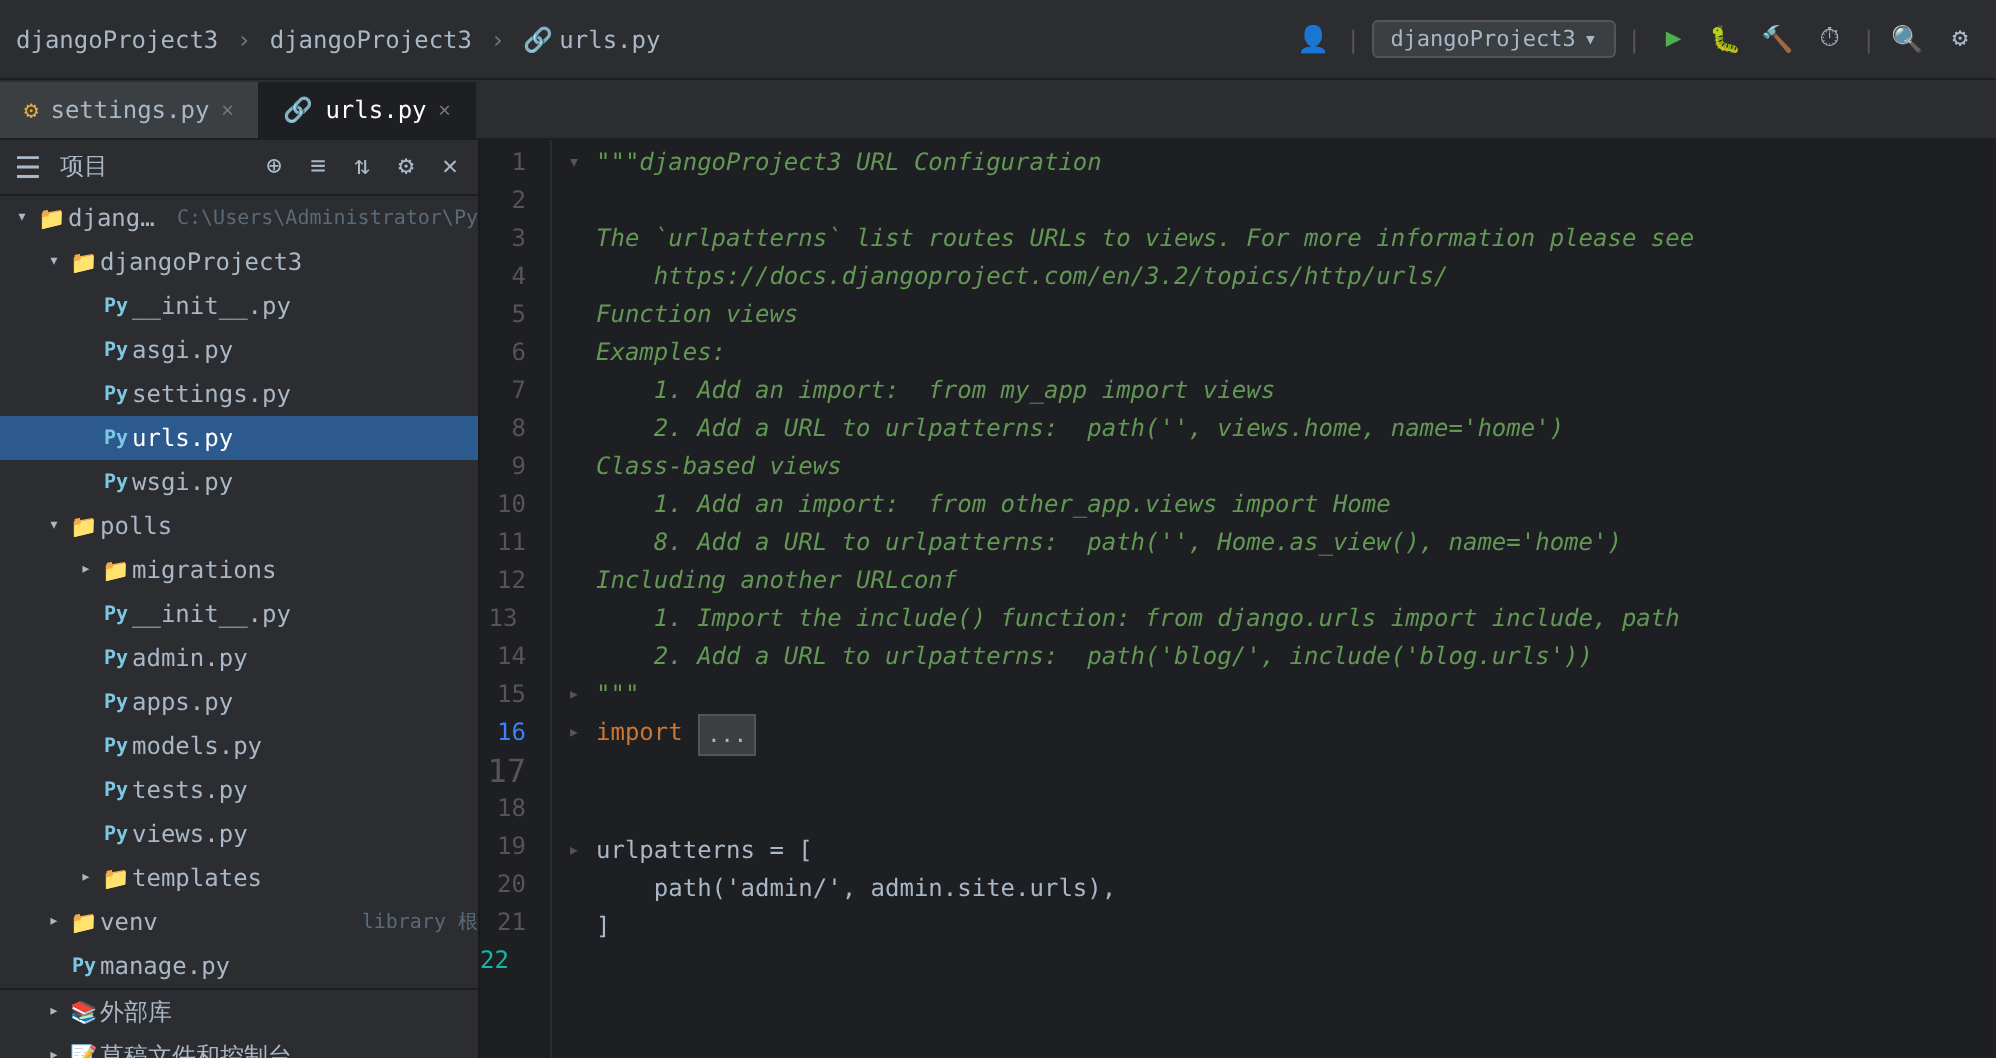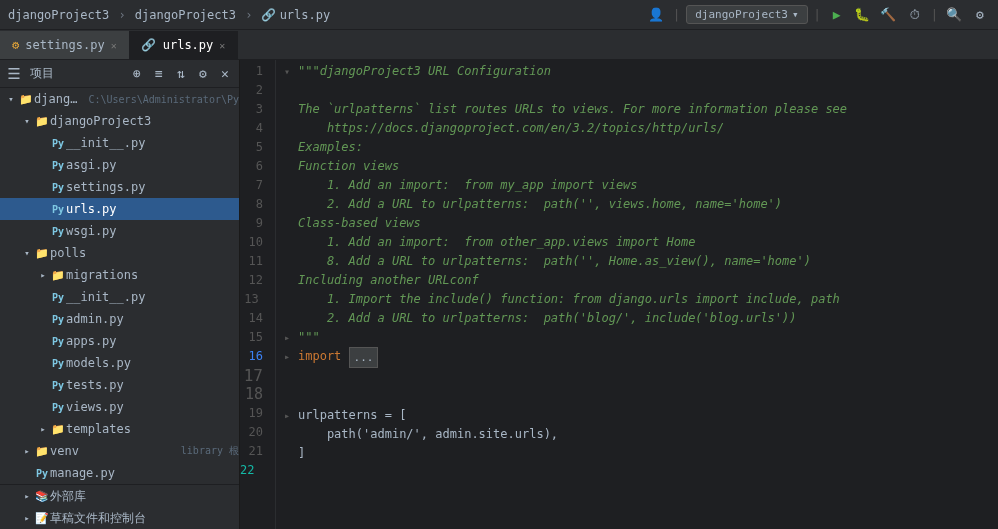--- a/index.html
+++ b/index.html
@@ -8,21 +8,21 @@
       font-family: 'Consolas', 'Monaco', monospace;
       font-size: 12px;
       color: #a9b7c6;
       width: 998px;
       height: 529px;
       overflow: hidden;
     }
 
     
     .title-bar {
-      height: 30px;
+      height: 40px;
       background: #2b2d30;
       display: flex;
       align-items: center;
       padding: 0 8px;
       border-bottom: 1px solid #1e1f22;
       gap: 4px;
       font-size: 12px;
       color: #a9b7c6;
     }
     .title-bar .sep-arrow { color: #6e7681; margin: 0 2px; }
@@ -479,33 +479,33 @@
             <div style="height: 19px; line-height: 19px; font-size: 12px; color: rgb(85, 85, 85); text-align: right; padding-right: 6px;">8</div>
             <div style="height: 19px; line-height: 19px; font-size: 12px; color: rgb(85, 85, 85); text-align: right; padding-right: 6px;">9</div>
             <div style="height: 19px; line-height: 19px; font-size: 12px; color: rgb(85, 85, 85); text-align: right; padding-right: 6px;">10</div>
             <div style="height: 19px; line-height: 19px; font-size: 12px; color: rgb(85, 85, 85); text-align: right; padding-right: 6px;">11</div>
             <div style="height: 19px; line-height: 19px; font-size: 12px; color: rgb(85, 85, 85); text-align: right; padding-right: 6px;">12</div>
             <div style="height: 19px; line-height: 19px; font-size: 12px; color: rgb(85, 85, 85); text-align: center; padding-right: 6px;">13</div>
             <div style="height: 19px; line-height: 19px; font-size: 12px; color: rgb(85, 85, 85); text-align: right; padding-right: 6px;">14</div>
             <div style="height: 19px; line-height: 19px; font-size: 12px; color: rgb(85, 85, 85); text-align: right; padding-right: 6px;">15</div>
             <div style="height: 19px; line-height: 19px; font-size: 12px; color: #3b82f6; text-align: right; padding-right: 6px;">16</div>
             <div style="height: 19px; line-height: 19px; font-size: 16px; color: rgb(85, 85, 85); text-align: right; padding-right: 6px;">17</div>
-            <div style="height: 19px; line-height: 19px; font-size: 15px; color: rgb(85, 85, 85); text-align: right; padding-right: 6px;">18</div>
+            <div style="height: 19px; line-height: 19px; font-size: 12px; color: rgb(85, 85, 85); text-align: right; padding-right: 6px;">18</div>
             <div style="height: 19px; line-height: 19px; font-size: 12px; color: rgb(85, 85, 85); text-align: right; padding-right: 6px;">19</div>
             <div style="height: 19px; line-height: 19px; font-size: 12px; color: rgb(85, 85, 85); text-align: right; padding-right: 6px;">20</div>
             <div style="height: 19px; line-height: 19px; font-size: 12px; color: rgb(85, 85, 85); text-align: right; padding-right: 6px;">21</div>
             <div style="height: 19px; line-height: 19px; font-size: 12px; color: #14b8a6; text-align: left; padding-right: 6px;">22</div>
           </div>
         <div class="code-lines" id="code-lines">
             <div class="code-line"><span class="fold-marker">▾</span><span class="c-comment">"""djangoProject3 URL Configuration</span></div>
             <div class="code-line"><span class="fold-marker"> </span></div>
             <div class="code-line"><span class="fold-marker"> </span><span class="c-comment">The `urlpatterns` list routes URLs to views. For more information please see</span></div>
             <div class="code-line"><span class="fold-marker"> </span><span class="c-comment">    https://docs.djangoproject.com/en/3.2/topics/http/urls/</span></div>
+            <div class="code-line"><span class="fold-marker"> </span><span class="c-comment">Function views</span></div>
             <div class="code-line"><span class="fold-marker"> </span><span class="c-comment">Examples:</span></div>
-            <div class="code-line"><span class="fold-marker"> </span><span class="c-comment">Function views</span></div>
             <div class="code-line"><span class="fold-marker"> </span><span class="c-comment">    1. Add an import:  from my_app import views</span></div>
             <div class="code-line"><span class="fold-marker"> </span><span class="c-comment">    2. Add a URL to urlpatterns:  path('', views.home, name='home')</span></div>
             <div class="code-line"><span class="fold-marker"> </span><span class="c-comment">Class-based views</span></div>
             <div class="code-line"><span class="fold-marker"> </span><span class="c-comment">    1. Add an import:  from other_app.views import Home</span></div>
             <div class="code-line"><span class="fold-marker"> </span><span class="c-comment">    8. Add a URL to urlpatterns:  path('', Home.as_view(), name='home')</span></div>
             <div class="code-line"><span class="fold-marker"> </span><span class="c-comment">Including another URLconf</span></div>
             <div class="code-line"><span class="fold-marker"> </span><span class="c-comment">    1. Import the include() function: from django.urls import include, path</span></div>
             <div class="code-line"><span class="fold-marker"> </span><span class="c-comment">    2. Add a URL to urlpatterns:  path('blog/', include('blog.urls'))</span></div>
             <div class="code-line"><span class="fold-marker">▸</span><span class="c-comment">"""</span></div>
             <div class="code-line"><span class="fold-marker">▸</span><span class="c-keyword">import</span><span class="c-plain"> </span><span class="c-fold">...</span></div>

